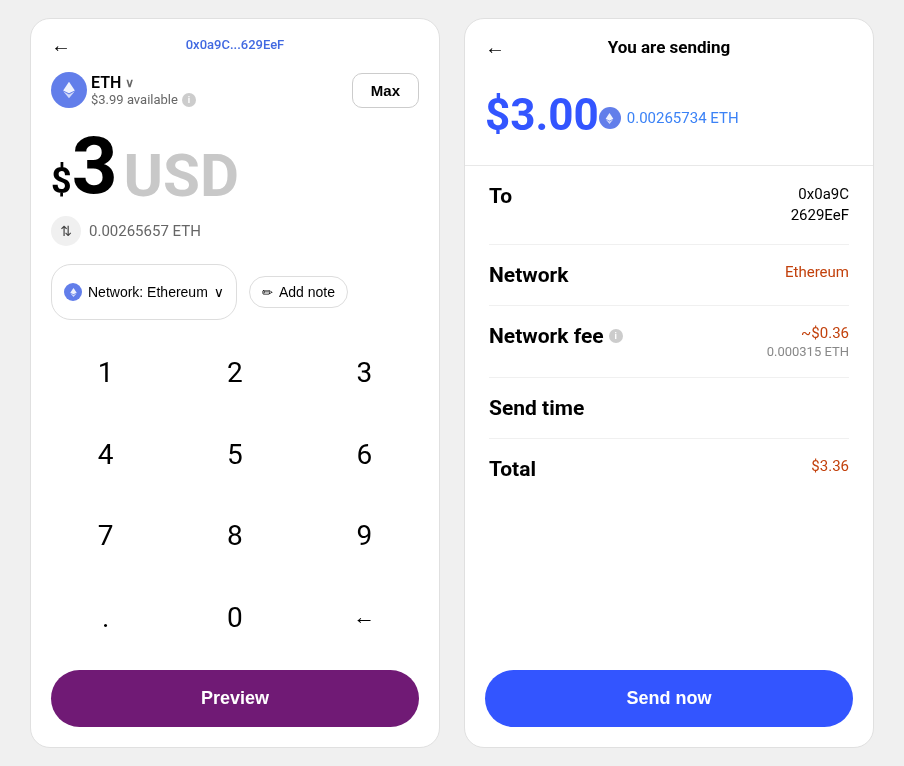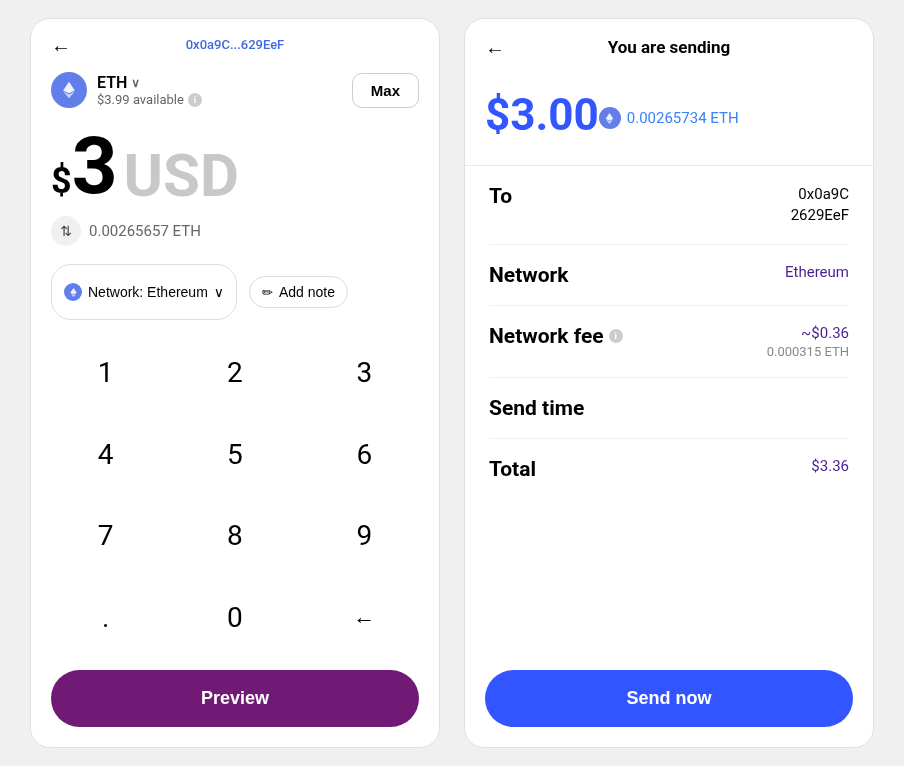--- a/index.html
+++ b/index.html
@@ -57,21 +57,21 @@
 
     .token-row {
       display: flex;
       align-items: center;
       justify-content: space-between;
       padding: 8px 20px 8px;
     }
     .token-left {
       display: flex;
       align-items: center;
-      gap: 10px;
+      gap: 4px;
     }
     .eth-icon {
       width: 36px;
       height: 36px;
       border-radius: 50%;
       background: #627EEA;
       display: flex;
       align-items: center;
       justify-content: center;
     }
@@ -310,21 +310,21 @@
       font-weight: 700;
       color: #000;
     }
     .detail-label-sub {
       display: flex;
       align-items: center;
       gap: 5px;
     }
     .detail-value {
       font-size: 15px;
-      color: #4c1d95;
+      color: #c2410c;
       text-align: right;
     }
     .detail-value-sub {
       font-size: 13px;
       color: #888;
       text-align: right;
       margin-top: 2px;
     }
     .to-address {
       font-size: 15px;

